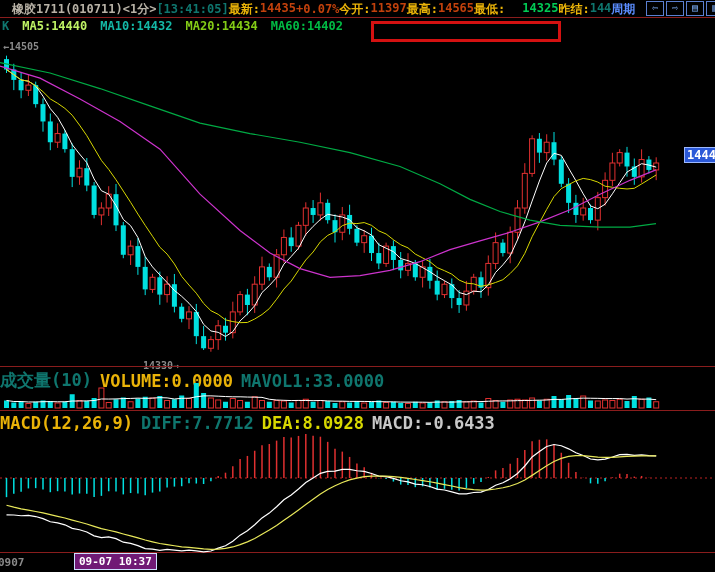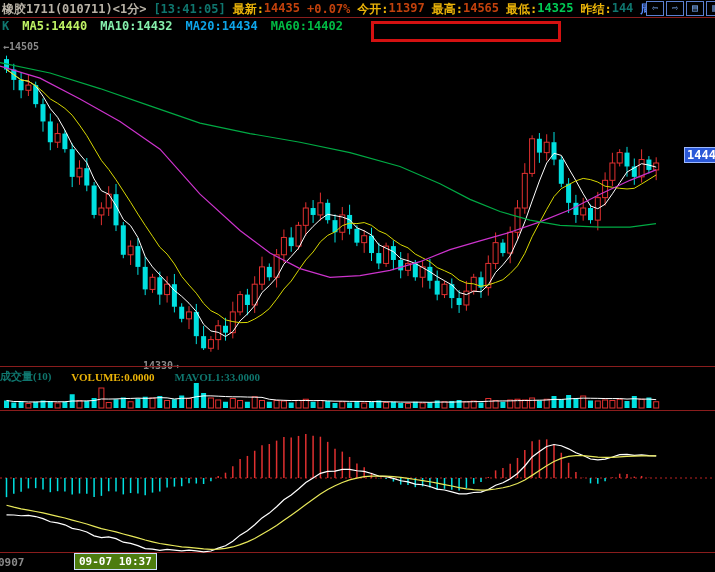--- a/index.html
+++ b/index.html
@@ -3,39 +3,39 @@
 <meta charset="utf-8">
 <style>
   html,body{margin:0;padding:0;background:#222;}
   .screen{
     position:relative;width:715px;height:572px;background:#000;overflow:hidden;
     font-family:"DejaVu Sans Mono","DejaVu Sans",monospace;
     -webkit-font-smoothing:none;
   }
   .abs{position:absolute;}
   .row{display:flex;align-items:center;white-space:nowrap;}
-  .topbar{top:1px;left:2px;right:0;height:16px;font-size:12px;font-weight:bold;gap:7px;}
+  .topbar{top:1px;left:12px;right:0;height:16px;font-size:12px;font-weight:bold;}
   .mabar{top:19px;left:2px;height:14px;font-size:12px;font-weight:bold;gap:13px;}
   .t-title{color:#b8b2a6;}
   .t-white{color:#0f766e;}
   .t-gray{color:#eab308;}
   .t-red{color:#c2410c;}
-  .t-green{color:#00cc55;}
+  .t-green{color:#00cc55;margin-left:17px;}
   .t-blue{color:#5b8dff;cursor:pointer;}
   .pair{display:flex;gap:0;}
   .iconbar{top:1px;left:646px;display:flex;gap:2px;}
   .icobtn{width:16px;height:13px;border:1px solid #5b7fd0;color:#7fb2ff;font-size:10px;
     line-height:12px;text-align:center;cursor:pointer;background:#000;}
   .sep{left:0;width:715px;height:1px;background:#8a1d1d;}
   .anno-box{border:3px solid #d41111;background:transparent;}
   .chart-label{color:#8a8a8a;font-size:10px;font-weight:bold;}
-  .panel-head{font-size:11px;font-weight:bold;gap:20px;font-family:Liberation Serif, serif;}
+  .panel-head{font-size:17px;font-weight:bold;gap:8px;}
   .price-tag{background:#2b59d8;border:1px solid #9db9ff;color:#ffffff;
     font-size:12px;font-weight:bold;padding:0 2px;line-height:14px;}
-  .time-box{background:#4d7c0f;border:1px solid #cfe0ff;color:#ffffff;
+  .time-box{background:#701a75;border:1px solid #cfe0ff;color:#ffffff;
     font-size:11px;font-weight:bold;padding:1px 4px;line-height:13px;}
   .footer-date{color:#8a8a8a;font-size:11px;font-weight:bold;}
   svg{display:block;}
 </style>
 </head>
 <body>
 
 <div class="screen">
 
   <div class="abs row topbar">
@@ -68,22 +68,22 @@
     <div class="icobtn">⇦</div>
     <div class="icobtn">⇨</div>
     <div class="icobtn">▤</div>
     <div class="icobtn">▥</div>
   </div>
   <div class="abs sep" style="top:17px"></div>
 
   <div class="abs row mabar">
     <span class="t-white">K</span>
     <span style="color:#bef264">MA5:14440</span>
-    <span style="color:#86efac">MA10:14432</span>
-    <span style="color:#0ea5e9">MA20:14434</span>
+    <span style="color:#14b8a6">MA10:14432</span>
+    <span style="color:#84cc16">MA20:14434</span>
     <span style="color:#00bb44">MA60:14402</span>
   </div>
 
   <div class="abs anno-box" style="left:371px;top:21px;width:184px;height:15px"></div>
 
   <svg id="main-svg" class="abs" style="left:0;top:36px" width="715" height="330">
       <line x1="6.5" y1="19.65714285714286" x2="6.5" y2="36.971428571428575" stroke="#00e0e0" stroke-width="1"></line>
       <rect x="4" y="23.12" width="5" height="10.388571428571428" fill="#00e0e0"></rect>
       <line x1="13.8" y1="27.794857142858405" x2="13.8" y2="54.1125714285708" stroke="#00e0e0" stroke-width="1"></line>
       <rect x="11.3" y="33.50857142857143" width="5" height="10.388571428571431" fill="#00e0e0"></rect>
@@ -366,20 +366,26 @@
       <rect x="617.1999999999999" y="18.25" width="5" height="8.75" fill="#000" stroke="#e03030" stroke-width="1"></rect>
       <rect x="624.5" y="20" width="5" height="7.000000000000001" fill="#00e0e0"></rect>
       <rect x="631.8" y="15" width="5" height="12" fill="#00e0e0"></rect>
       <rect x="639.1" y="18.25" width="5" height="8.75" fill="#000" stroke="#e03030" stroke-width="1"></rect>
       <rect x="646.4" y="16.5" width="5" height="10.5" fill="#00e0e0"></rect>
       <rect x="653.6999999999999" y="20.75" width="5" height="6.25" fill="#000" stroke="#e03030" stroke-width="1"></rect>
       <polyline points="6.5,19.5 13.8,20.5 21.1,20.5 28.4,21 35.7,20.95 43,20.708333333333332 50.3,20.607142857142858 57.6,20.78125 64.9,20.77777777777778 72.2,20.025 79.5,20.025 86.8,19.875 94.1,19.525 101.39999999999999,17.975 108.7,18.05 116,17.925 123.3,17.575 130.6,17.45 137.9,17.125 145.2,17.375 152.5,17.125 159.79999999999998,16.625 167.1,16.875 174.4,18 181.7,17.3 189,17.225 196.29999999999998,15.775 203.6,14.9 210.9,14.85 218.2,15.175 225.5,15.55 232.79999999999998,15.8 240.1,15.8 247.4,16.05 254.7,16.175 262,16.375 269.3,18.25 276.59999999999997,19 283.9,19.3 291.2,19.55 298.5,19.425 305.8,19.5 313.09999999999997,19.625 320.4,19.5 327.7,19.925 335,20.175 342.3,20.175 349.59999999999997,20.375 356.9,20.375 364.2,20.425 371.5,20.55 378.8,20.675 386.09999999999997,20.75 393.4,20.875 400.7,21.075 408,21.125 415.3,21.125 422.59999999999997,21.175 429.9,21.325 437.2,21.075 444.5,21.075 451.8,21.125 459.09999999999997,20.875 466.4,20.875 473.7,20.675 481,20.575 488.3,20.25 495.59999999999997,20 502.9,19.925 510.2,19.875 517.5,19.625 524.8,19.525 532.1,19.325 539.4,19.2 546.6999999999999,19.025 554,18.375 561.3,18.45 568.6,17.9 575.9,17.525 583.1999999999999,17.125 590.5,17.25 597.8,17.35 605.1,17.55 612.4,17.55 619.6999999999999,17.55 627,18.05 634.3,17.725 641.6,18.15 648.9,18.1 656.1999999999999,18.675" fill="none" stroke="#ffffff" stroke-width="1"></polyline>
     </svg>
   <div class="abs sep" style="top:410px"></div>
 
+  <div class="abs row panel-head" style="left:0;top:413px">
+    <span class="t-gray">MACD(12,26,9)</span>
+    <span class="t-white">DIFF:7.7712</span>
+    <span style="color:#d8d800">DEA:8.0928</span>
+    <span style="color:#c8c8c8">MACD:-0.6433</span>
+  </div>
   <div class="abs sep" style="top:552px"></div>
   <svg id="macd-svg" class="abs" style="left:0;top:425px" width="715" height="133">
       <line x1="0" y1="53" x2="715" y2="53" stroke="#bb2222" stroke-width="1" stroke-dasharray="2 3"></line>
       <line x1="6.5" y1="53" x2="6.5" y2="72.14929784646947" stroke="#00e0e0" stroke-width="1.5"></line>
       <line x1="13.8" y1="53" x2="13.8" y2="68.67150177175357" stroke="#00e0e0" stroke-width="1.5"></line>
       <line x1="21.1" y1="53" x2="21.1" y2="66.72277510138838" stroke="#00e0e0" stroke-width="1.5"></line>
       <line x1="28.4" y1="53" x2="28.4" y2="63.42616378714339" stroke="#00e0e0" stroke-width="1.5"></line>
       <line x1="35.7" y1="53" x2="35.7" y2="63.131570413406436" stroke="#00e0e0" stroke-width="1.5"></line>
       <line x1="43" y1="53" x2="43" y2="64.44680665294393" stroke="#00e0e0" stroke-width="1.5"></line>
       <line x1="50.3" y1="53" x2="50.3" y2="67.20427295400341" stroke="#00e0e0" stroke-width="1.5"></line>

